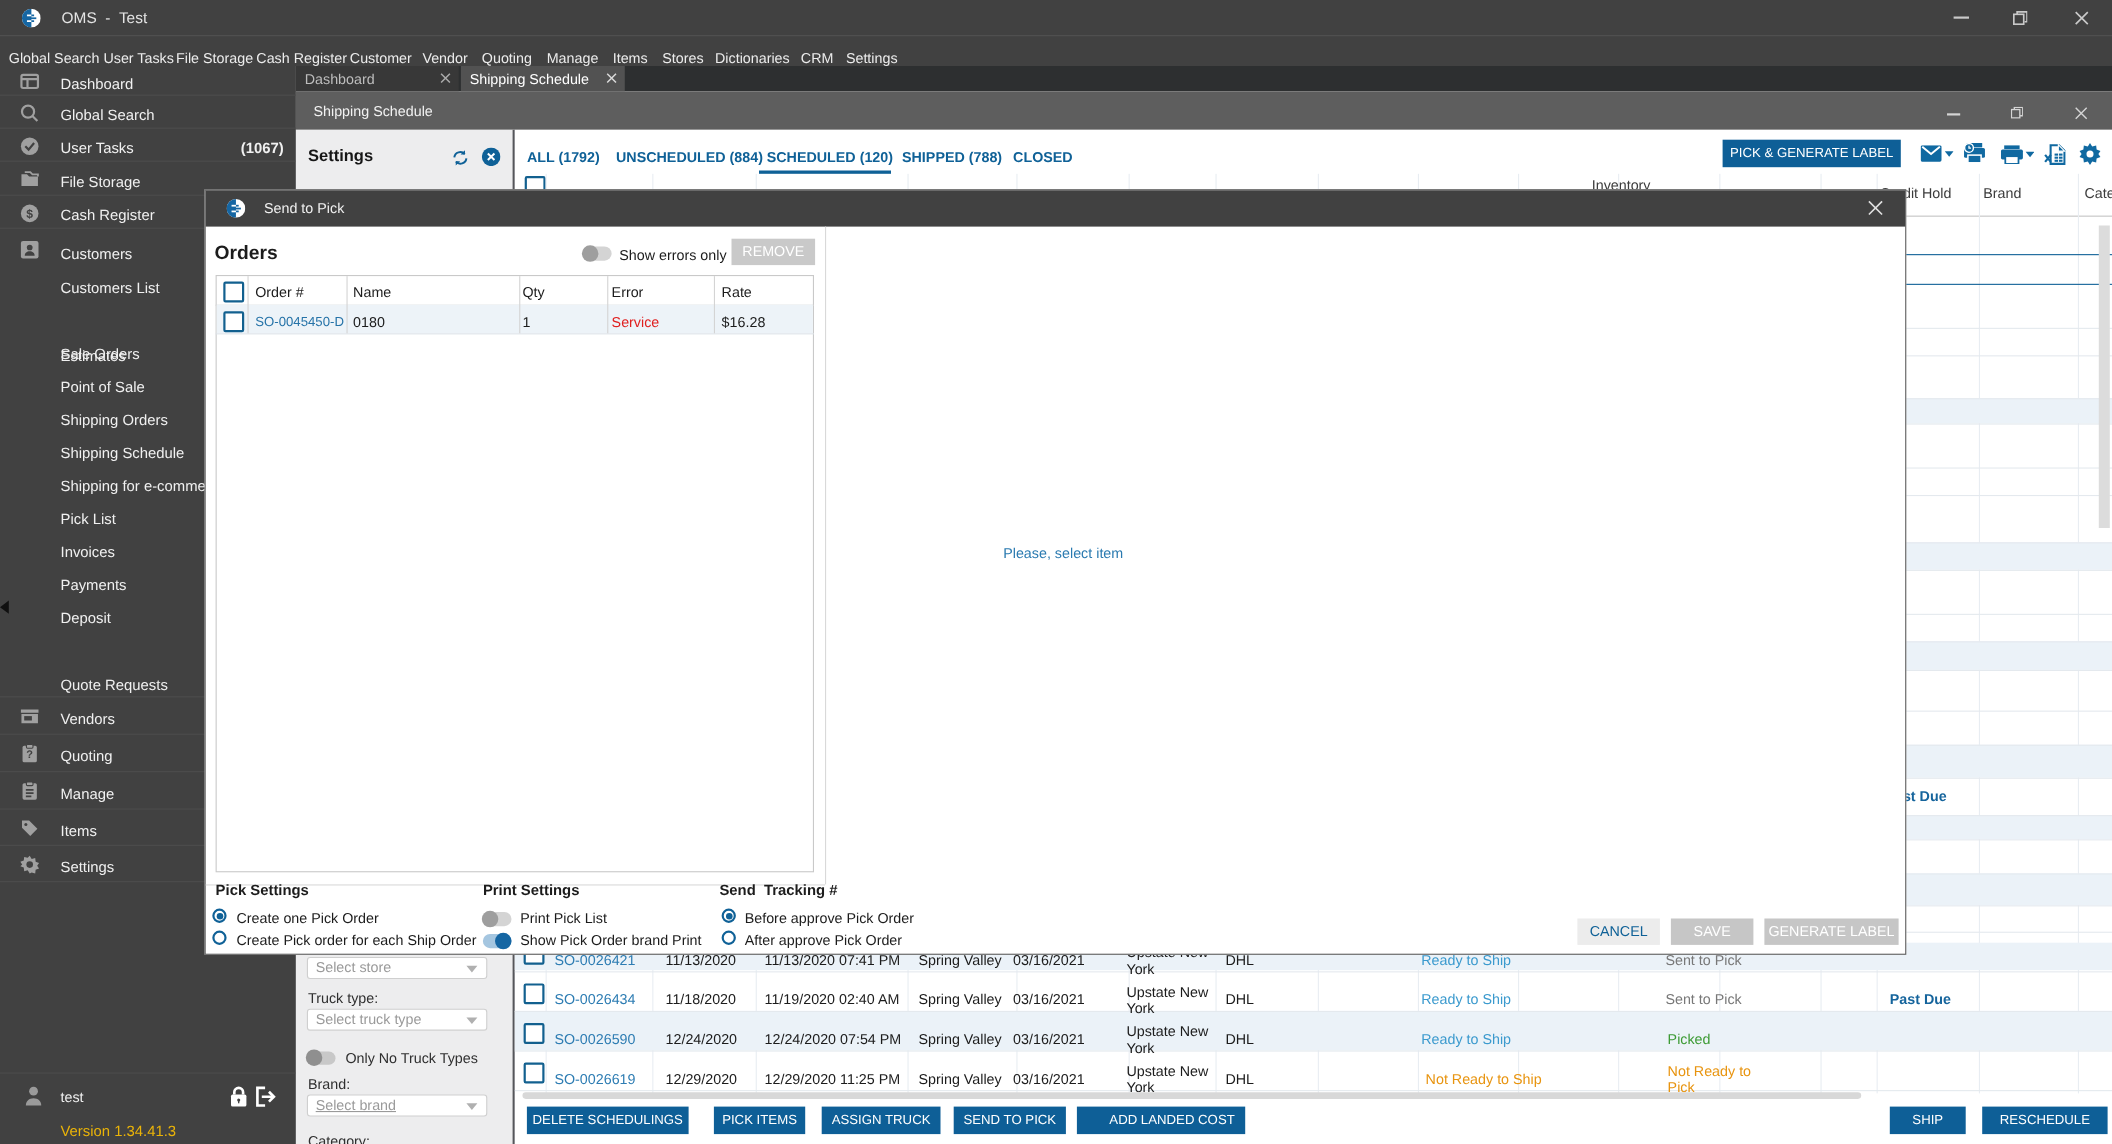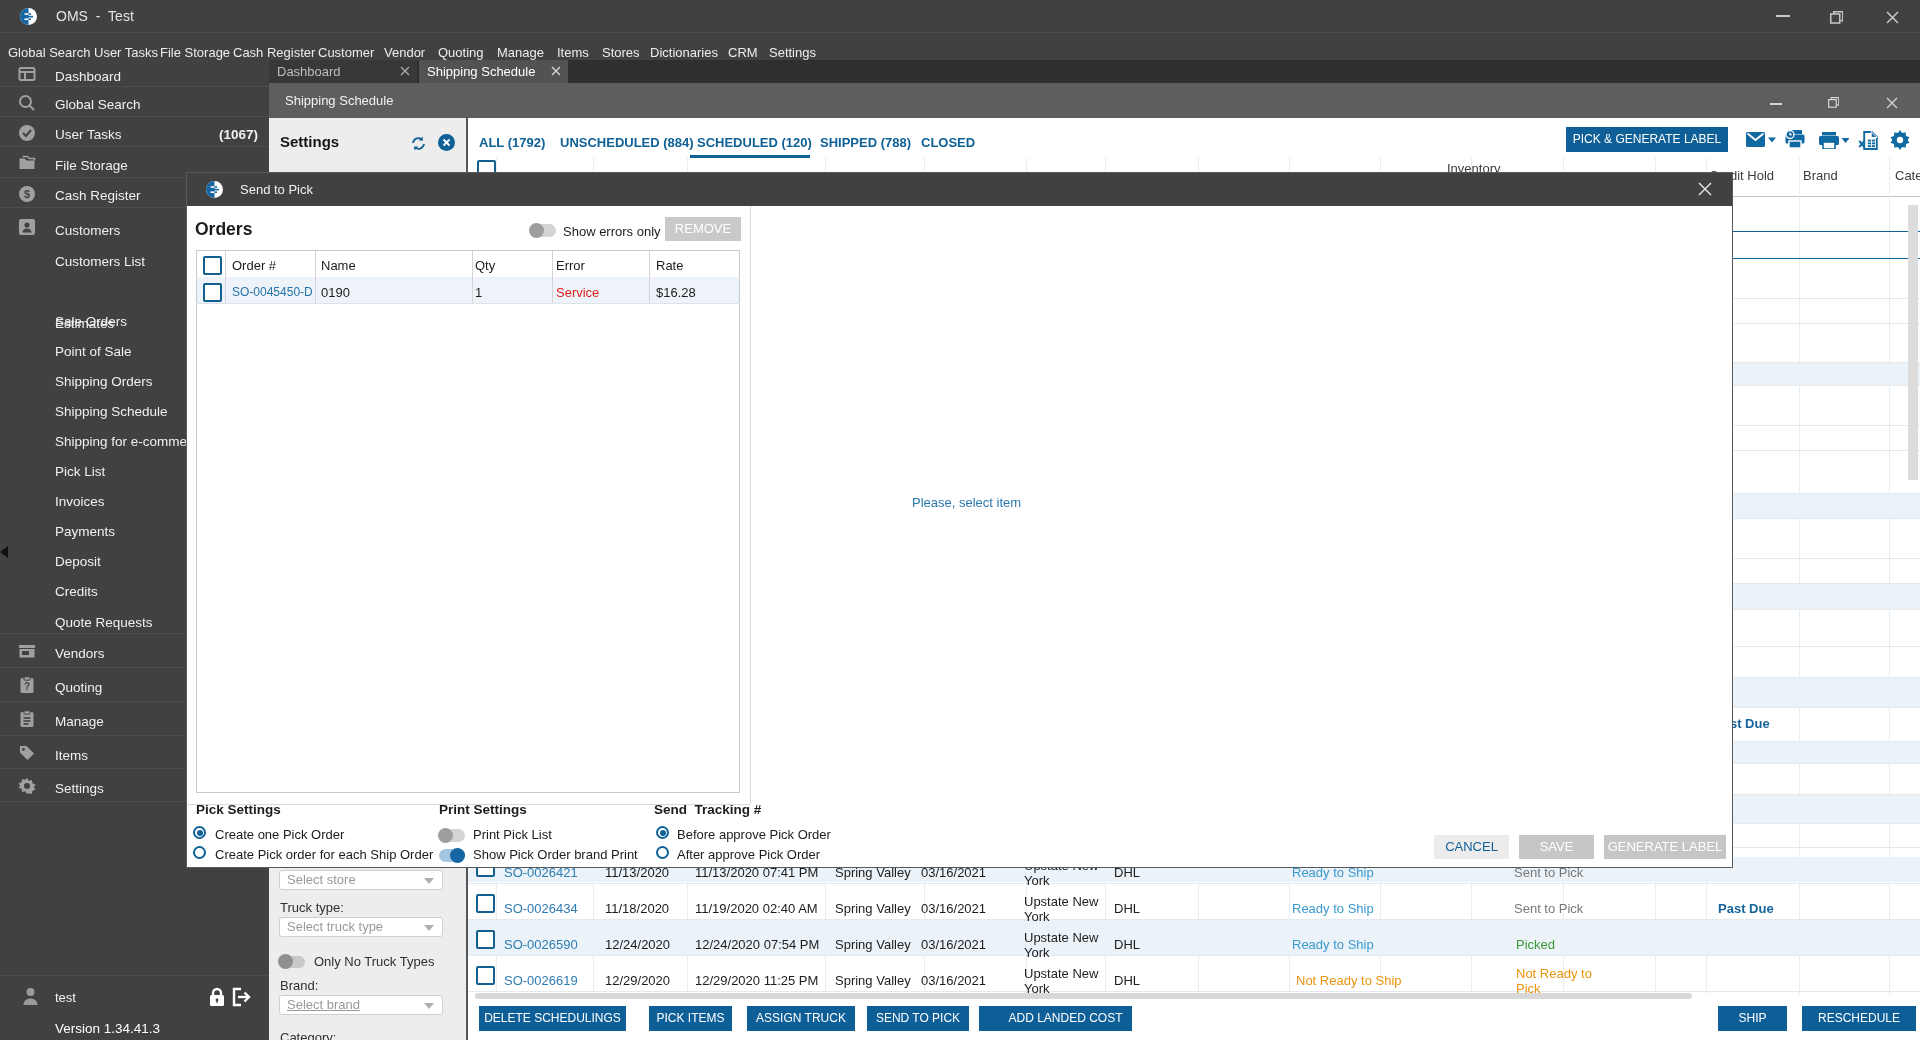--- a/index.html
+++ b/index.html
@@ -173,23 +173,20 @@
       </div>
     <div class="sitem sub" style="top:426px;height:30px;">
         <span class="slabel" style="top:8px;">Invoices</span>
       </div>
     <div class="sitem sub" style="top:456px;height:30px;">
         <span class="slabel" style="top:8px;">Payments</span>
       </div>
     <div class="sitem sub" style="top:486px;height:30px;">
         <span class="slabel" style="top:8px;">Deposit</span>
       </div>
-    <div class="sitem sub" style="top:516px;height:30px;">
-        <span class="slabel" style="top:8px;">Credits</span>
-      </div>
     <div class="sitem" style="top:546px;height:28px;">
         <span class="slabel" style="top:9px;">Quote Requests</span>
       </div>
     <div class="sitem" style="top:574px;height:34px;">
         <span class="sicon" style="top:8px;"><svg width="18" height="18" viewBox="0 0 18 18">
             <path d="M1.5 7h15v8.5h-15z" fill="#a0a0a0"></path>
             <path d="M1 3h16v3h-16z" fill="#a0a0a0"></path>
             <rect x="4" y="9" width="7" height="4" fill="#414141"></rect>
           </svg></span>
         <span class="slabel" style="top:12px;">Vendors</span>
@@ -237,21 +234,21 @@
           <rect x="1" y="8" width="14" height="11" rx="1.5" fill="#fff"></rect>
           <path d="M4 8V6a4 4 0 018 0v2" fill="none" stroke="#fff" stroke-width="2.4"></path>
           <circle cx="8" cy="13" r="1.4" fill="#414141"></circle>
           <rect x="7.4" y="13" width="1.2" height="3" fill="#414141"></rect>
         </svg></div>
     <div class="abs" style="left:231px;top:927px;"><svg width="20" height="20" viewBox="0 0 20 20">
           <path d="M10 2H3v16h7" fill="none" stroke="#fff" stroke-width="2.4"></path>
           <line x1="7" y1="10" x2="17" y2="10" stroke="#fff" stroke-width="2.4"></line>
           <path d="M13.5 5.5L18 10l-4.5 4.5" fill="none" stroke="#fff" stroke-width="2.4"></path>
         </svg></div>
-    <div class="slabel" style="top:961px;color:#ffffff;">Version 1.34.41.3</div>
+    <div class="slabel" style="top:961px;color:#eab308;">Version 1.34.41.3</div>
   </div>
   <div class="abs" style="left:0;top:546px;width:0;height:0;border-top:6px solid transparent;border-bottom:6px solid transparent;border-right:8px solid #101010;z-index:60;"></div>
 
   <div class="abs" id="tabstrip">
     <div class="abs" id="tab1">
         <span class="tabtxt">Dashboard</span>
         <svg style="position:absolute;right:7px;top:6px;" width="10" height="10" viewBox="0 0 10 10">
           <path d="M1 1l8 8M9 1L1 9" stroke="#aaaaaa" stroke-width="1.4"></path>
         </svg>
       </div>
@@ -489,21 +486,21 @@
     <div class="abs" style="left:365px;top:78px;width:1px;height:52px;background:#d4d4d4;"></div>
     <div class="abs" style="left:462px;top:78px;width:1px;height:52px;background:#d4d4d4;"></div>
     <div class="cb" style="left:16px;top:83px;"></div>
     <span class="dlbl" style="left:45px;top:85px;">Order #</span>
     <span class="dlbl" style="left:134px;top:85px;">Name</span>
     <span class="dlbl" style="left:288px;top:85px;">Qty</span>
     <span class="dlbl" style="left:369px;top:85px;">Error</span>
     <span class="dlbl" style="left:469px;top:85px;">Rate</span>
     <div class="cb" style="left:16px;top:110px;"></div>
     <span class="dlbl" style="left:45px;top:112px;color:#2673a8;font-size:12px;">SO-0045450-D</span>
-    <span class="dlbl" style="left:134px;top:112px;">0190</span>
+    <span class="dlbl" style="left:134px;top:112px;">0180</span>
     <span class="dlbl" style="left:288px;top:112px;">1</span>
     <span class="dlbl" style="left:369px;top:112px;color:#e02020;">Service</span>
     <span class="dlbl" style="left:469px;top:112px;">$16.28</span>
 
     <div class="abs" style="left:563px;top:33px;width:1px;height:598px;background:#d9d9d9;"></div>
     <span class="dlbl" style="left:725px;top:322px;color:#2a7ab0;">Please, select item</span>
 
     <div class="abs" style="left:0px;top:631px;width:563px;height:1px;background:#d9d9d9;"></div>
     <span class="dhd" style="left:9px;top:629px;">Pick Settings</span>
     <div class="radio sel" style="left:6px;top:653px;"></div>

